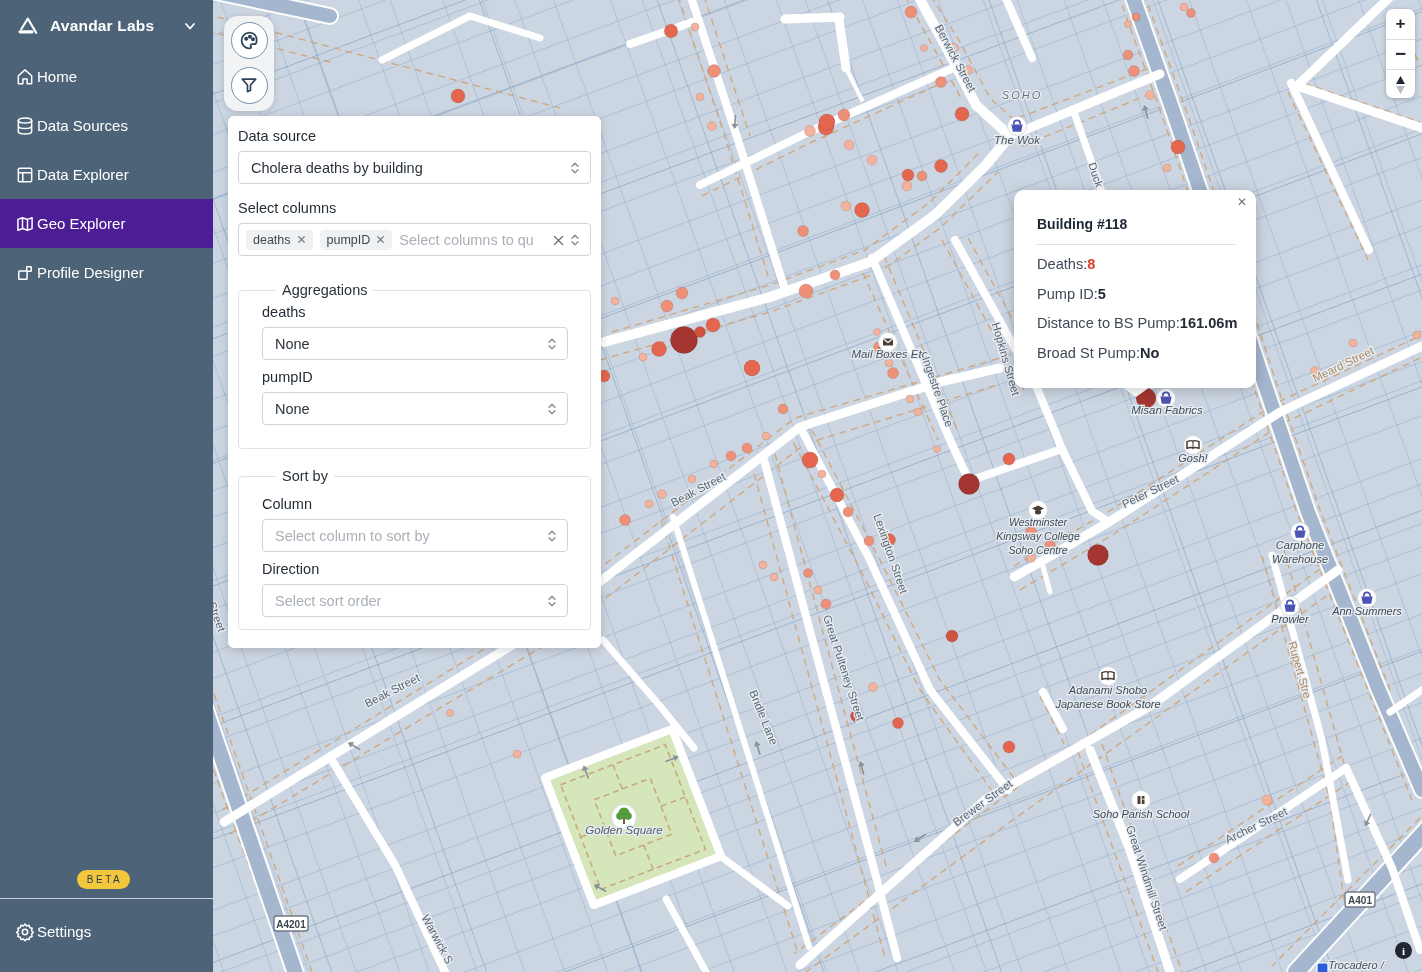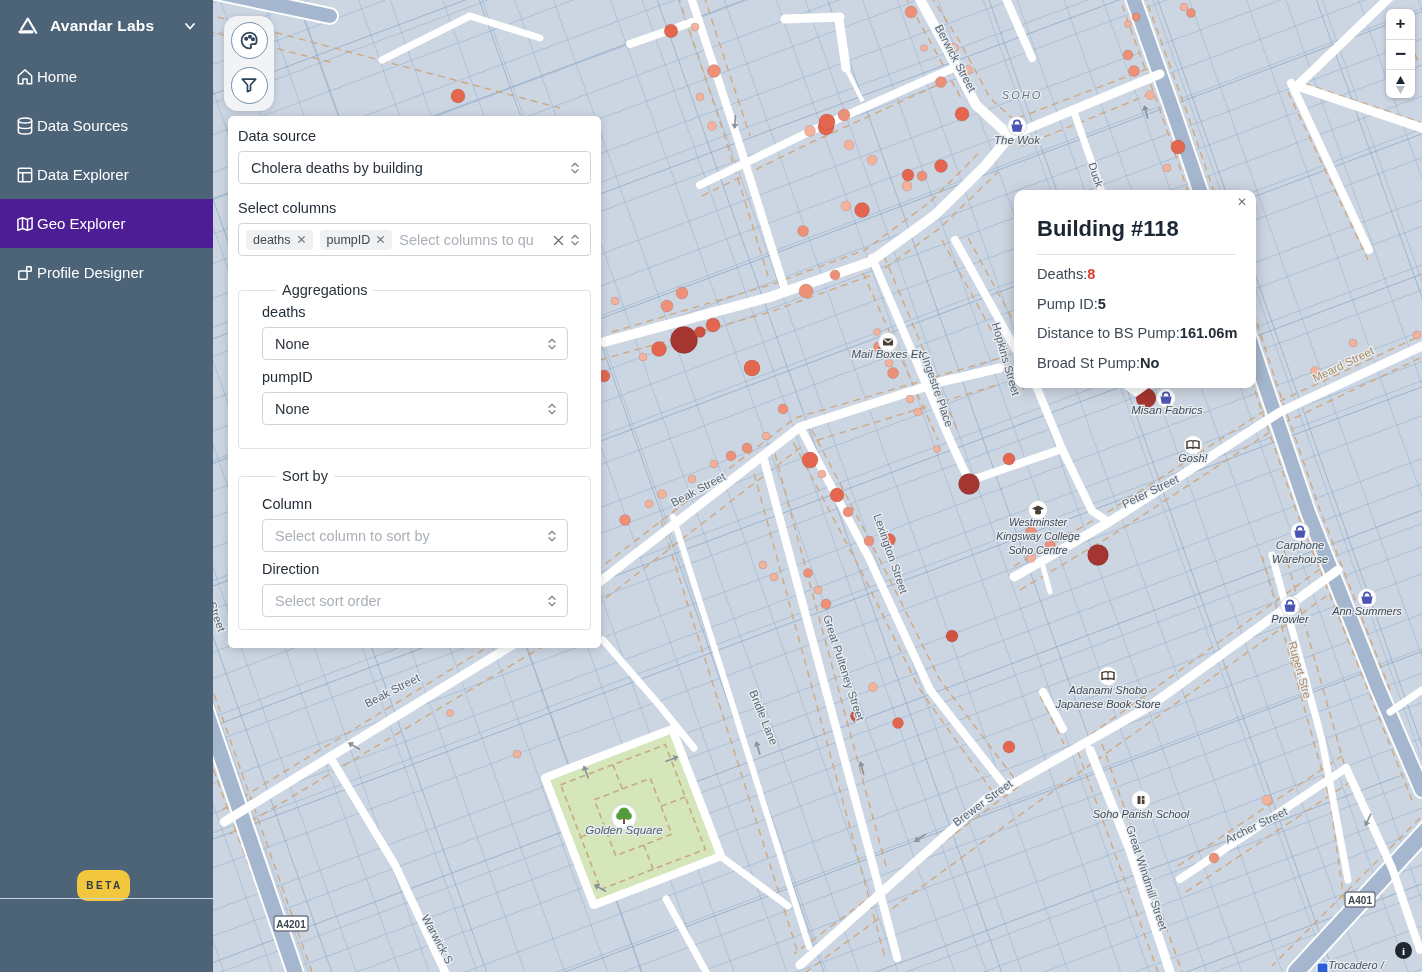--- a/index.html
+++ b/index.html
@@ -1,36 +1,36 @@
 <!DOCTYPE html>
 <html><head><meta charset="utf-8"><style>
 *{margin:0;padding:0;box-sizing:border-box}
 html,body{width:1422px;height:972px;overflow:hidden;font-family:"Liberation Sans",sans-serif;background:#ccd6e2}
 .sidebar{position:absolute;left:0;top:0;width:213px;height:972px;background:#4d6378;color:#fff;z-index:30}
 .logo{display:flex;align-items:center;height:52px;padding:0 16px;gap:10px}
 .logo .t{font-size:15.5px;font-weight:600;letter-spacing:.2px;flex:1}
 .nav{margin-top:2px}
 .nitem{display:flex;align-items:center;height:49px;padding:0 15px;gap:2px;font-size:15px}
 .nitem.active{background:#4c1d95}
-.beta{position:absolute;left:77px;top:870px;width:53px;height:31px;background:#f2c63d;border-radius:10px;color:#2c3a49;font-size:10px;font-weight:700;letter-spacing:2.5px;display:flex;align-items:center;justify-content:center;padding-left:2px}
+.beta{position:absolute;left:77px;top:870px;width:53px;height:19px;background:#f2c63d;border-radius:10px;color:#2c3a49;font-size:10px;font-weight:400;letter-spacing:2.5px;display:flex;align-items:center;justify-content:center;padding-left:2px}
 .sdiv{position:absolute;left:0;top:898px;width:213px;border-top:1px solid #c8d2da}
 .settings{position:absolute;left:0;top:907px;width:213px}
 .panel{position:absolute;left:228px;top:116px;width:373px;height:532px;background:#fff;border-radius:6px;box-shadow:0 2px 10px rgba(0,0,0,.18);z-index:20;padding:12px 10px 0 10px}
 .flabel{font-size:14.5px;font-weight:500;color:#242e38;margin-bottom:7px}
 .sel{position:relative;height:33px;border:1px solid #ced4da;border-radius:4px;background:#fff;display:flex;align-items:center;padding:0 26px 0 12px;font-size:14.5px;color:#2a333d}
 .sel.ph{color:#a9b0b8}
 .tagrow{position:relative;height:33px;border:1px solid #ced4da;border-radius:4px;display:flex;align-items:center;padding:0 44px 0 7px;gap:7px;font-size:14.5px;color:#a9b0b8}
 .tag{background:#eff1f3;border-radius:4px;height:20px;display:flex;align-items:center;padding:0 7px;font-size:12.5px;color:#3f4750;gap:6px;white-space:nowrap}
 .tag svg{flex:none}
 fieldset{border:1px solid #dde2e7;border-radius:4px;margin:0;padding:6px 22px 12px 23px}
 legend{font-size:14.5px;color:#2a333d;padding:0 6px;margin-left:14px}
 .popup{position:absolute;left:1014px;top:190px;width:242px;height:198px;background:#fff;border-radius:10px;box-shadow:0 2px 14px rgba(0,0,0,.22);z-index:20;padding:26px 20px 0 23px}
 .popup .x{position:absolute;right:9px;top:5px;font-size:12px;color:#6b7480}
 .ptr{position:absolute;left:1122px;top:387px;width:0;height:0;border:14px solid transparent;border-top:10px solid #fff;z-index:19}
-.ptitle{font-size:22px;font-weight:700;color:#1c2733;margin-bottom:12px}
+.ptitle{font-size:14px;font-weight:700;color:#1c2733;margin-bottom:12px}
 .pdiv{border-top:1px solid #dde2e7;margin:0 0 11px 0}
 .prow{display:flex;justify-content:flex-start;font-size:14.6px;color:#3d4956;margin-bottom:13.5px;white-space:nowrap}
 .prow b{font-weight:700;color:#222c37}
 .zoomctl{position:absolute;left:1386px;top:9px;width:29px;height:89px;background:#fff;border-radius:7px;box-shadow:0 1px 5px rgba(0,0,0,.25);z-index:20}
 .zoomctl .zb{height:29.5px;display:flex;align-items:center;justify-content:center;font-size:17px;font-weight:700;color:#1c2733}
 .zoomctl .d{border-top:1px solid #d8dde2}
 .toolbar{position:absolute;left:224px;top:16px;width:50px;height:95px;background:#f2f3f5;border-radius:14px;box-shadow:0 1px 6px rgba(0,0,0,.15);z-index:21}
 .cbtn{position:absolute;left:6.5px;width:37px;height:37px;background:#fff;border:1px solid #7291ad;border-radius:50%;display:flex;align-items:center;justify-content:center}
 .attr{position:absolute;left:1395px;top:942px;width:17px;height:17px;background:#1f2730;border-radius:50%;color:#fff;font-size:11px;font-weight:700;display:flex;align-items:center;justify-content:center;z-index:20;font-family:"Liberation Serif",serif}
 </style></head><body>
@@ -703,13 +703,22 @@
   <div class="nitem">
    <svg width="20" height="20" viewBox="0 0 24 24" fill="none" stroke="#fff" stroke-width="1.8" stroke-linejoin="round">
           <rect x="4.5" y="9.5" width="10" height="10" rx="1"></rect>
           <rect x="14" y="4.5" width="5.5" height="5.5" rx="0.8"></rect>
         </svg>
    <span>Profile Designer</span>
       </div>
  </div>
  <div class="beta">BETA</div>
  <div class="sdiv"></div>
+ <div class="settings">
+  <div class="nitem">
+   <svg width="20" height="20" viewBox="0 0 24 24" fill="none" stroke="#fff" stroke-width="1.8" stroke-linejoin="round">
+          <path d="M12,2.5 l2,2.2 2.9,-.8 .8,2.9 2.9,.8 -.8,2.9 2.2,2 -2.2,2 .8,2.9 -2.9,.8 -.8,2.9 -2.9,-.8 -2,2.2 -2,-2.2 -2.9,.8 -.8,-2.9 -2.9,-.8 .8,-2.9 -2.2,-2 2.2,-2 -.8,-2.9 2.9,-.8 .8,-2.9 2.9,.8 z"></path>
+          <circle cx="12" cy="12" r="3.2"></circle>
+        </svg>
+   <span>Settings</span>
+      </div>
+ </div>
 </div>
 
 </body></html>

